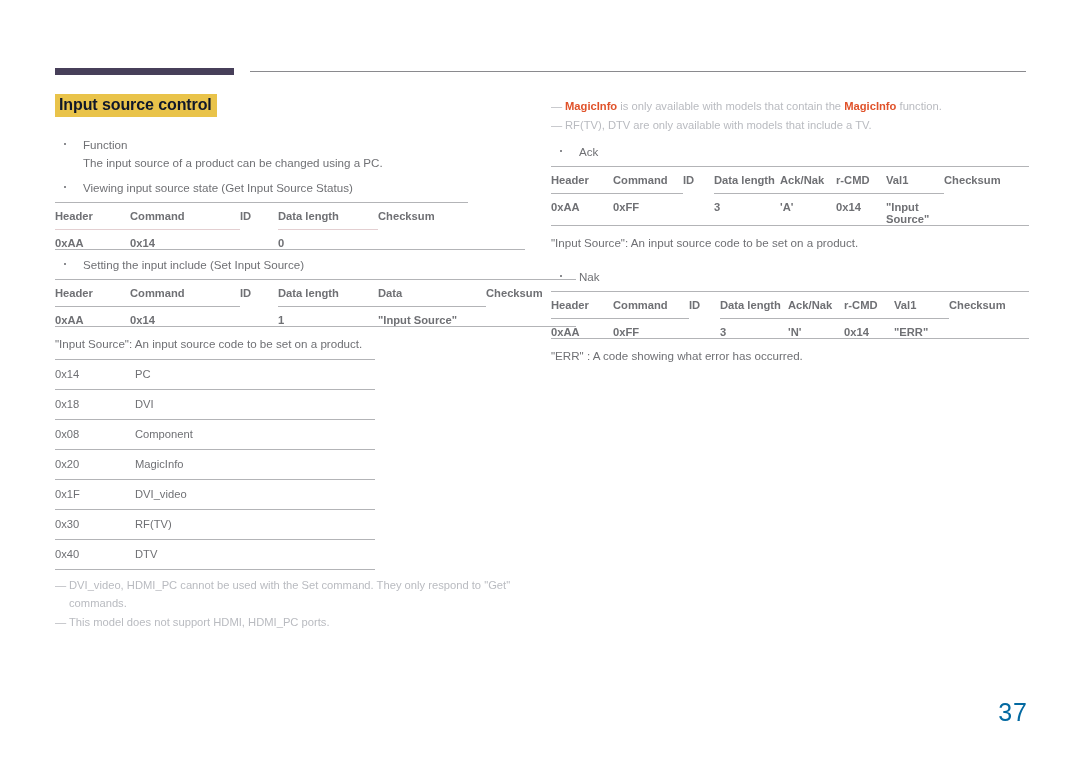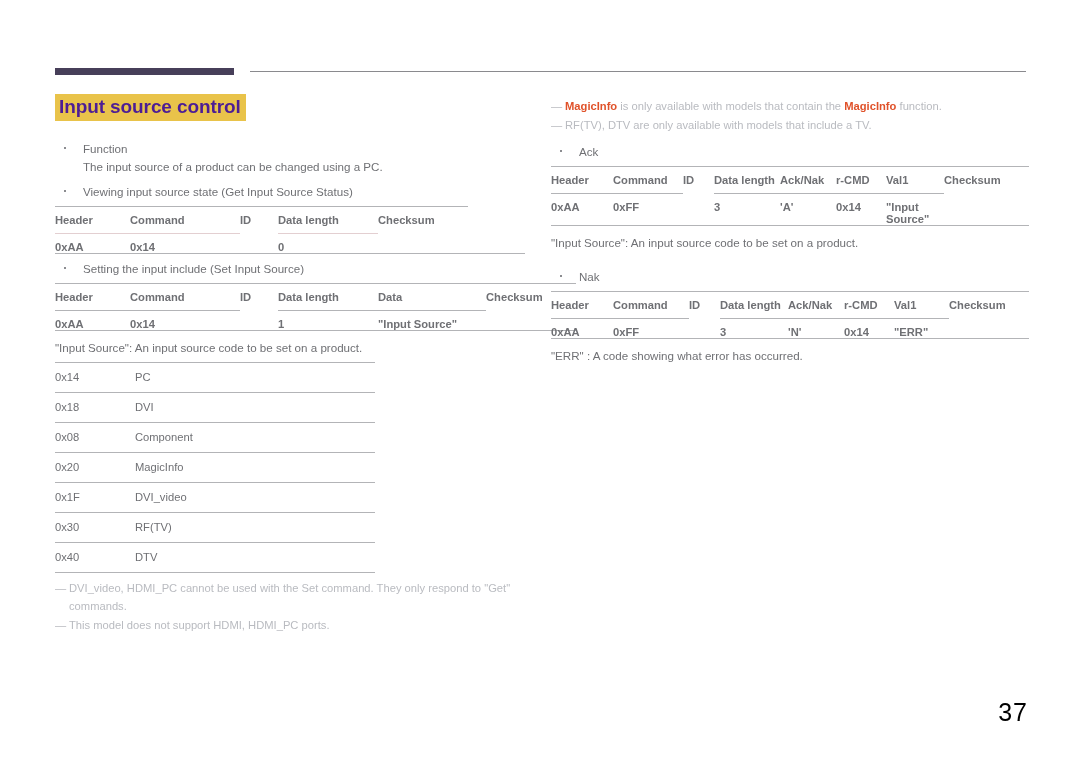--- a/index.html
+++ b/index.html
@@ -46,22 +46,22 @@
     left: 551px;
     top: 96px;
     width: 478px;
   }
 
   
   .section-title {
     display: inline-block;
     background: #e8c champagne;
     background: #e9c34a;
-    color: #4c1d95;
-    font-size: 19px;
+    color: #0f172a;
+    font-size: 16px;
     font-weight: bold;
     padding: 2px 5px 3px 4px;
     letter-spacing: -0.1px;
     margin: 0 0 12px 0;
     line-height: 1.15;
   }
 
   
   .bullet {
     position: relative;
@@ -162,21 +162,21 @@
     border-bottom: 1px solid #b3b4b7;
   }
   table.codes td.c1 { width: 80px; }
 
   
   .page-num {
     position: absolute;
     right: 52px;
     bottom: 36px;
     font-size: 25px;
-    color: #000000;
+    color: #0369a1;
     letter-spacing: 1px;
     margin-left: 12px;
   }
 </style>
 </head>
 <body>
 
 <div class="rule-dark"></div>
 <div class="rule-thin"></div>
 

